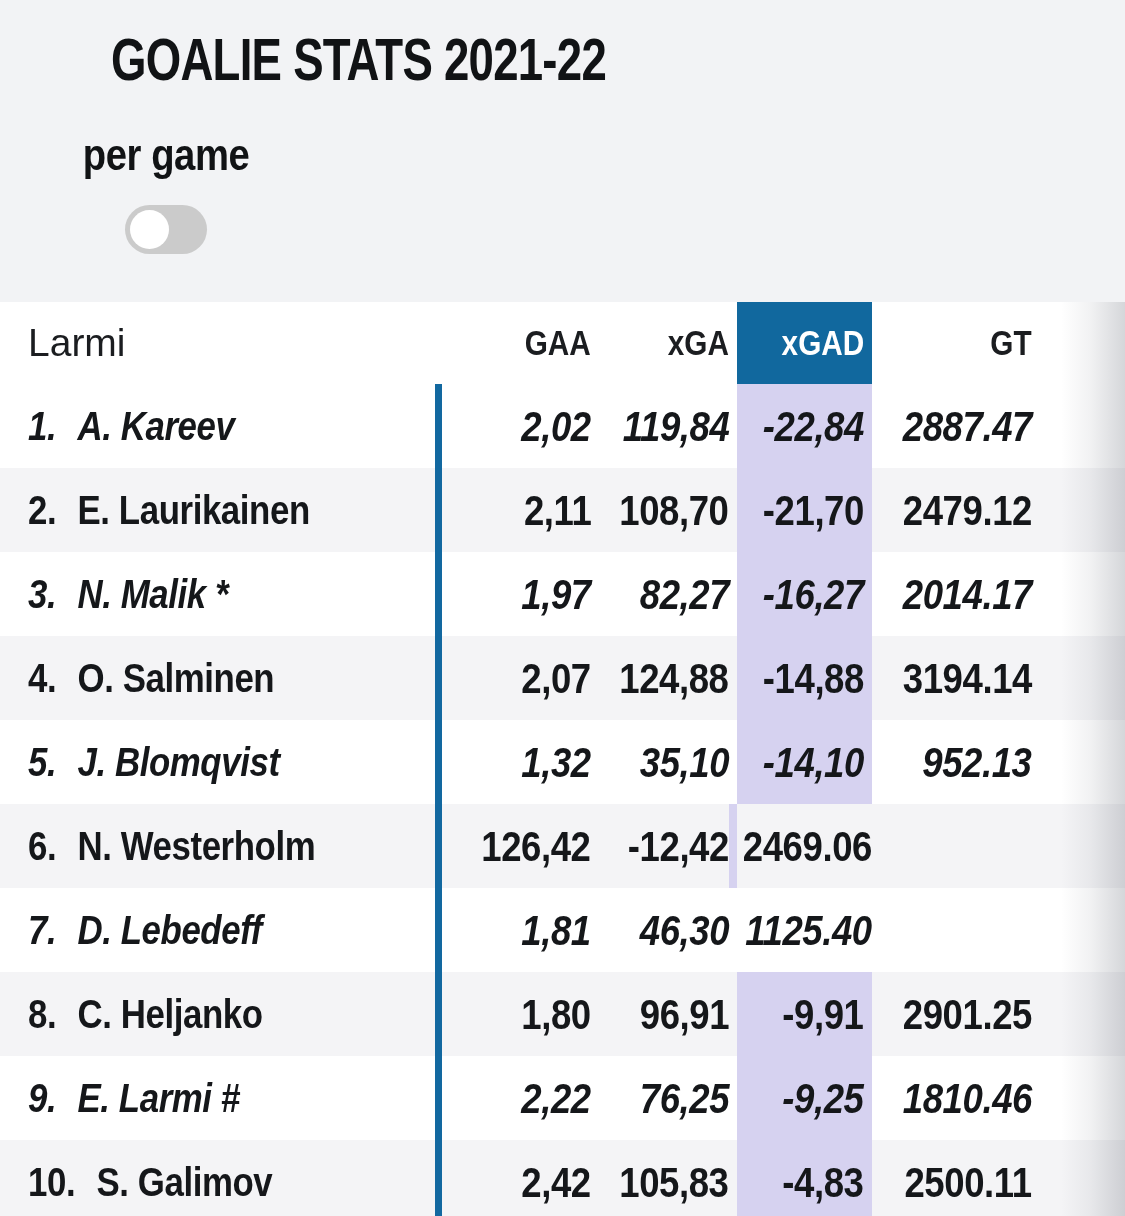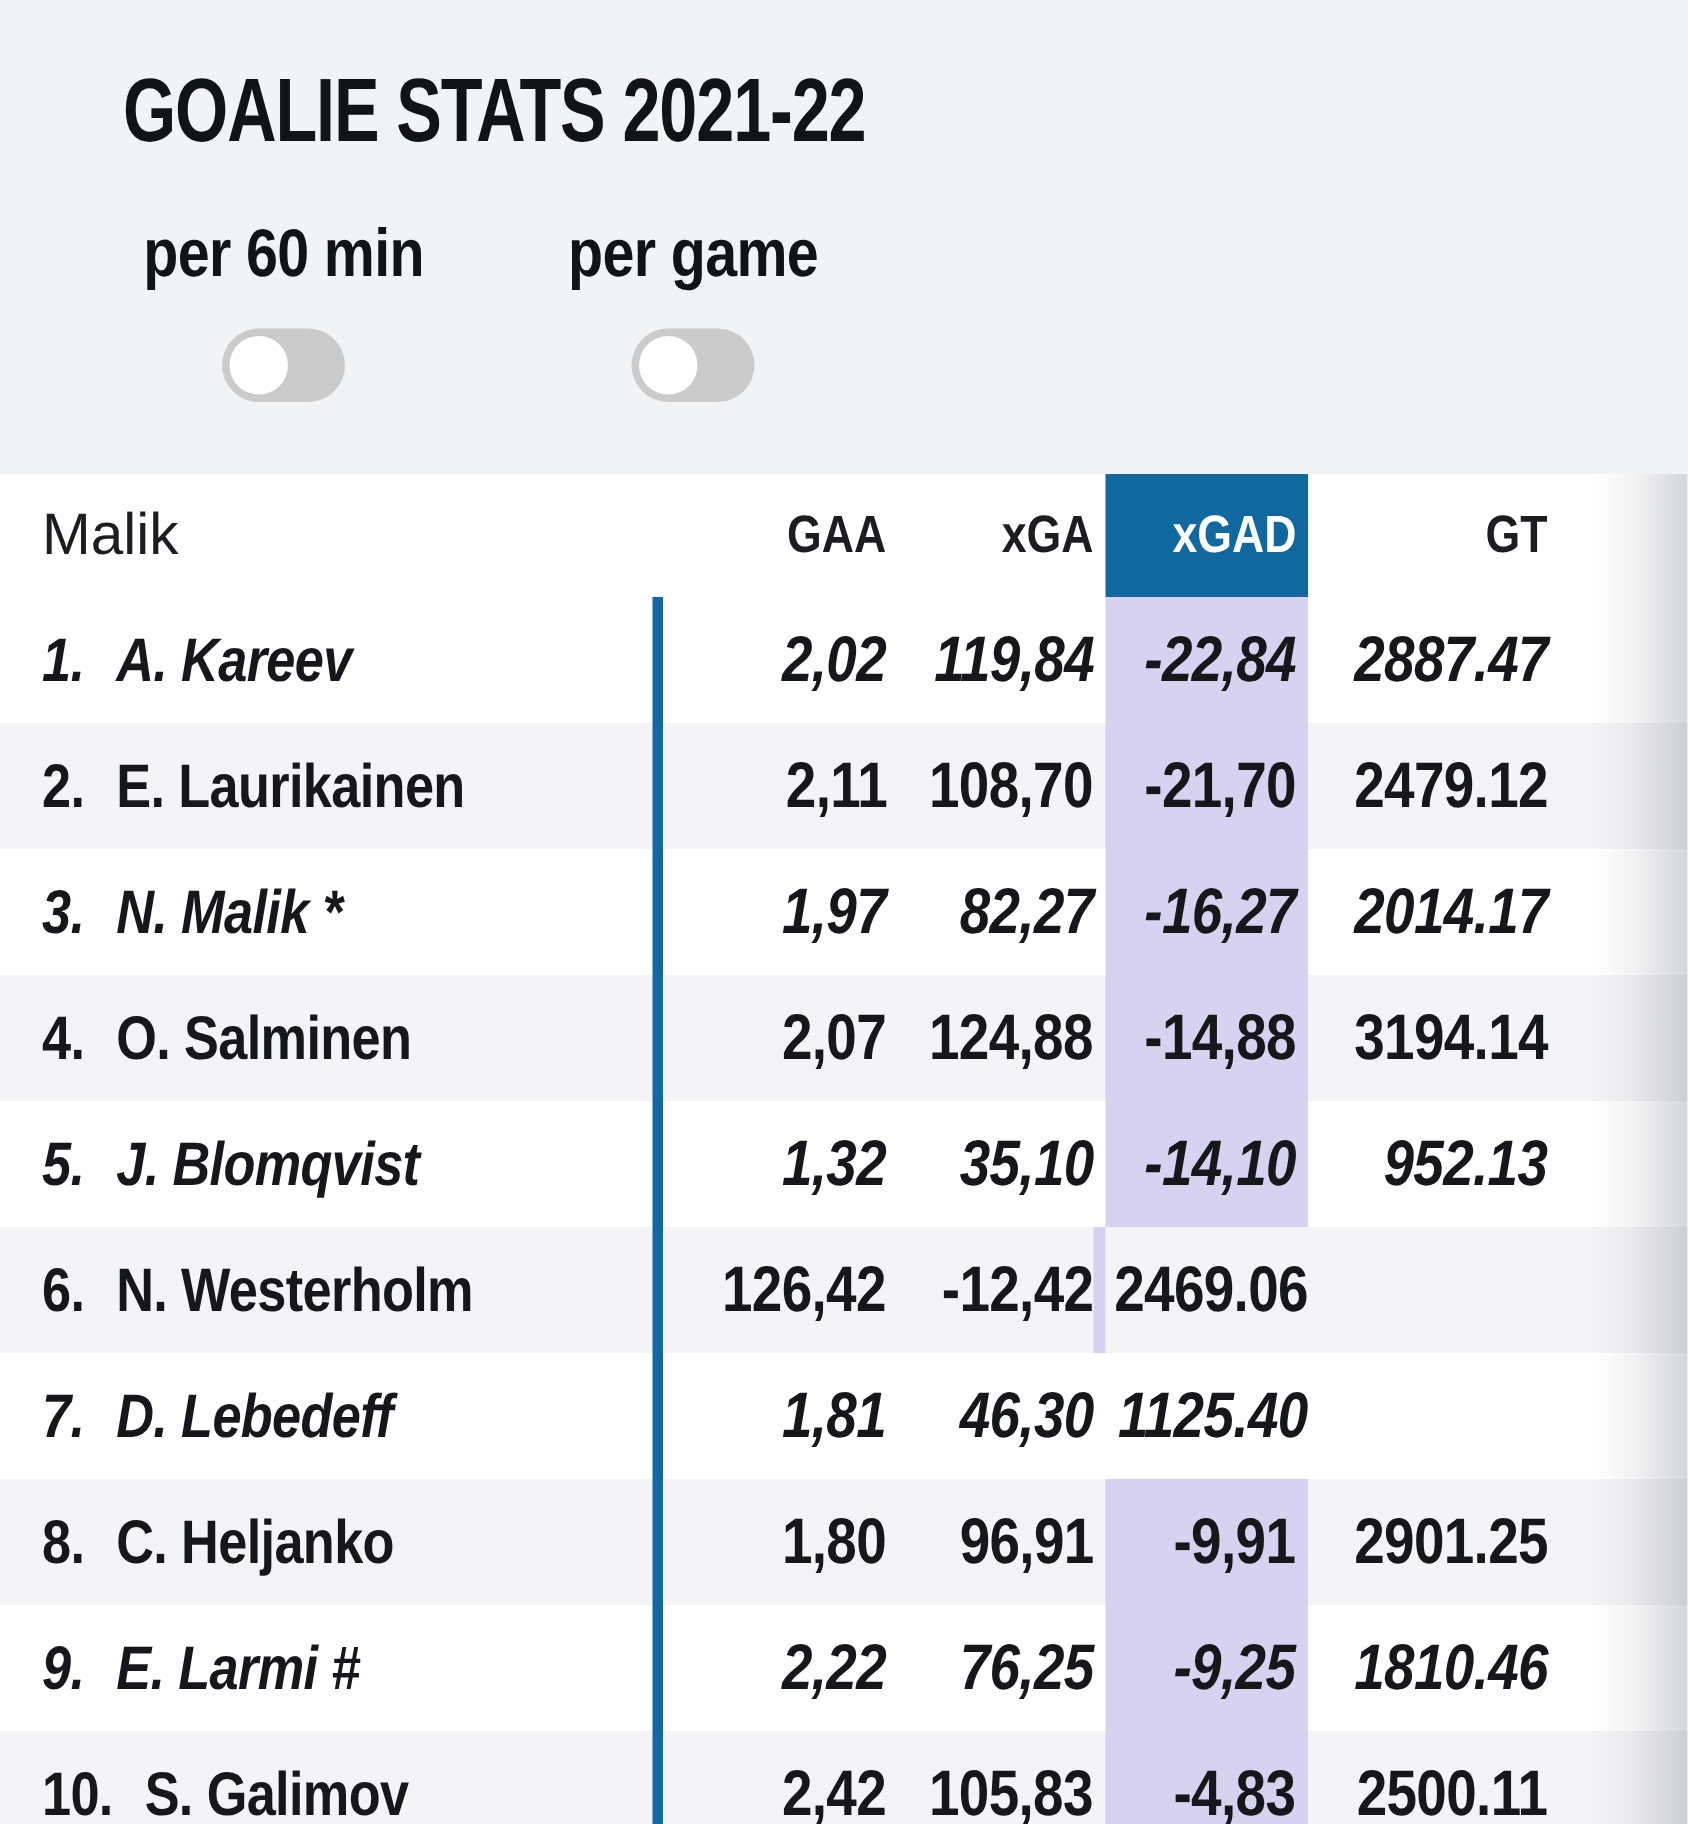--- a/index.html
+++ b/index.html
@@ -9,26 +9,27 @@
     font-family:"Liberation Sans", sans-serif;
     color:#15171a;
   }
   
   .sx-l { display:inline-block; transform:scaleX(.85); transform-origin:0 50%; white-space:nowrap; }
   .sx-r { display:inline-block; transform:scaleX(.85); transform-origin:100% 50%; white-space:nowrap; }
   .sx-c { display:inline-block; transform:scaleX(.85); transform-origin:50% 50%; white-space:nowrap; }
 
   
   .page-title {
-    padding:44px 0 0 82px;
+    padding:30px 0 0 82px;
     font-size:60px;
     font-weight:800;
     letter-spacing:-1px;
     line-height:1.0;
     color:#111315;
+    margin-left:29px;
   }
   .page-title .sx-l { transform:scaleX(.76); }
 
   .controls { display:flex; margin-top:42px; }
   .toggle-group { display:flex; flex-direction:column; align-items:center; }
   .toggle-group.g1 { margin-left:82px; width:214px; }
   .toggle-group.g2 { margin-left:74px; width:184px; }
   .toggle-label {
     font-size:45px; font-weight:700; letter-spacing:-.5px; color:#111315;
     line-height:1.0;
@@ -99,39 +100,33 @@
     background:linear-gradient(to right, rgba(125,130,140,0), rgba(125,130,140,0.10) 45%, rgba(115,120,130,0.30));
     pointer-events:none;
   }
 </style>
 </head>
 <body>
 
 <h1 class="page-title"><span class="sx-l">GOALIE STATS 2021-22</span></h1>
 
 <div class="controls">
-  <div class="toggle-group g1">
-    <div class="toggle-label"><span class="sx-c">per 60 min</span></div>
-    <div class="toggle">
-      <div class="knob"></div>
-    </div>
-  </div>
   <div class="toggle-group g2">
     <div class="toggle-label"><span class="sx-c">per game</span></div>
     <div class="toggle">
       <div class="knob"></div>
     </div>
   </div>
 </div>
 
 <div class="stats-table">
 
   <div class="trow thead">
     <div class="cell name">
-        <span>Malik</span>
+        <span>Larmi</span>
       </div>
     <div class="cell num">
         <span class="sx-r">GAA</span>
       </div>
     <div class="cell num">
         <span class="sx-r">xGA</span>
       </div>
     <div class="cell"></div>
     <div class="cell xgad">
         <span class="sx-r">xGAD</span>

